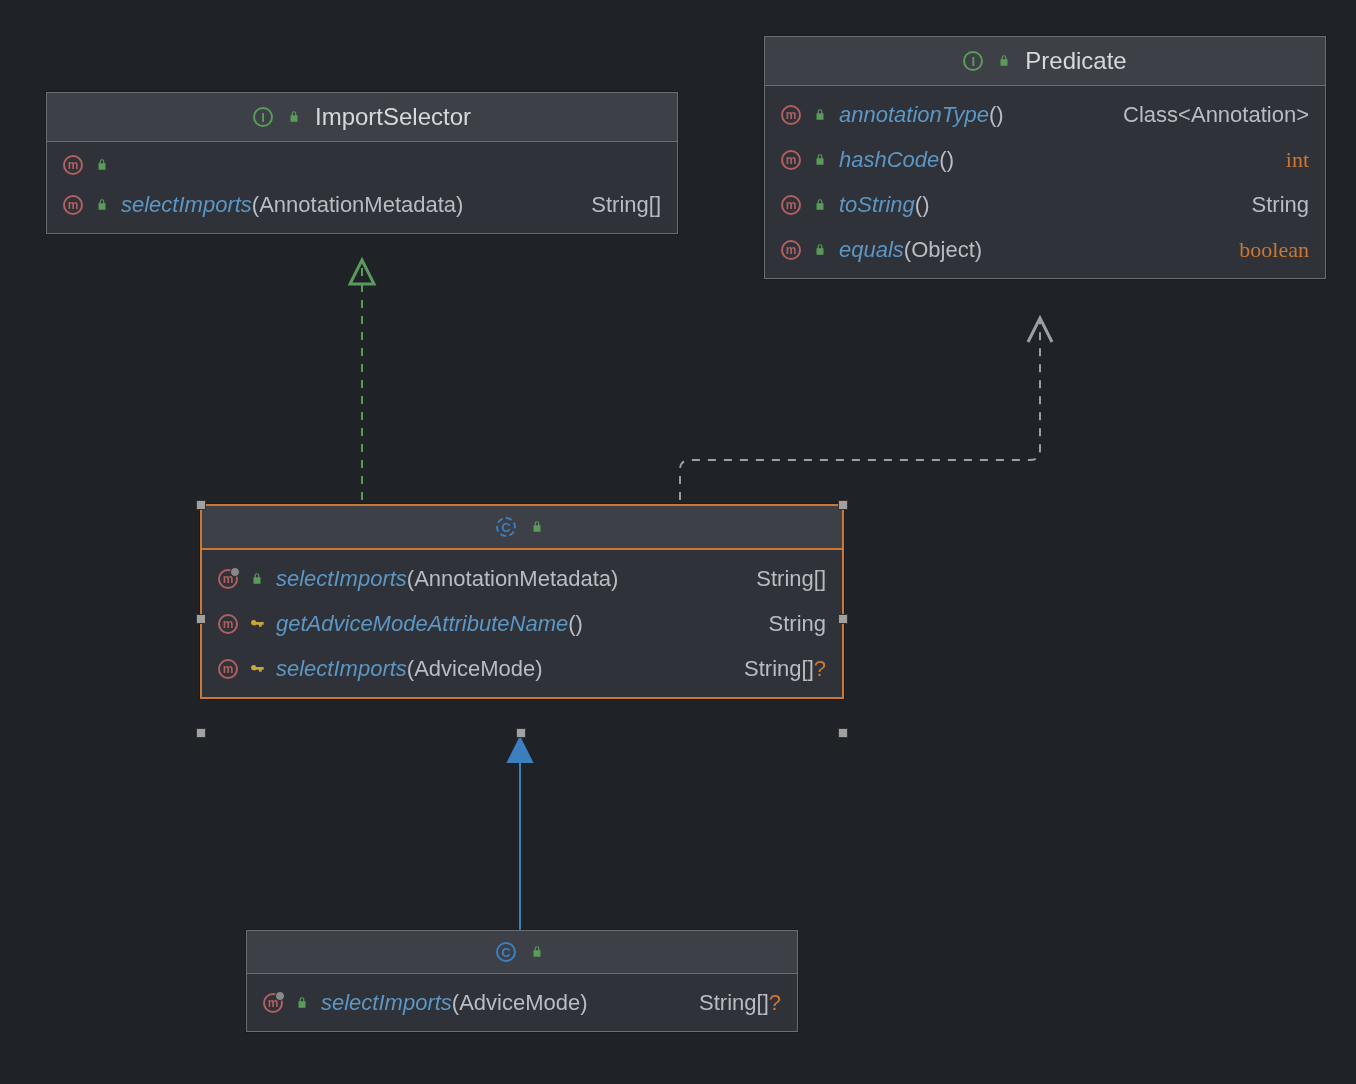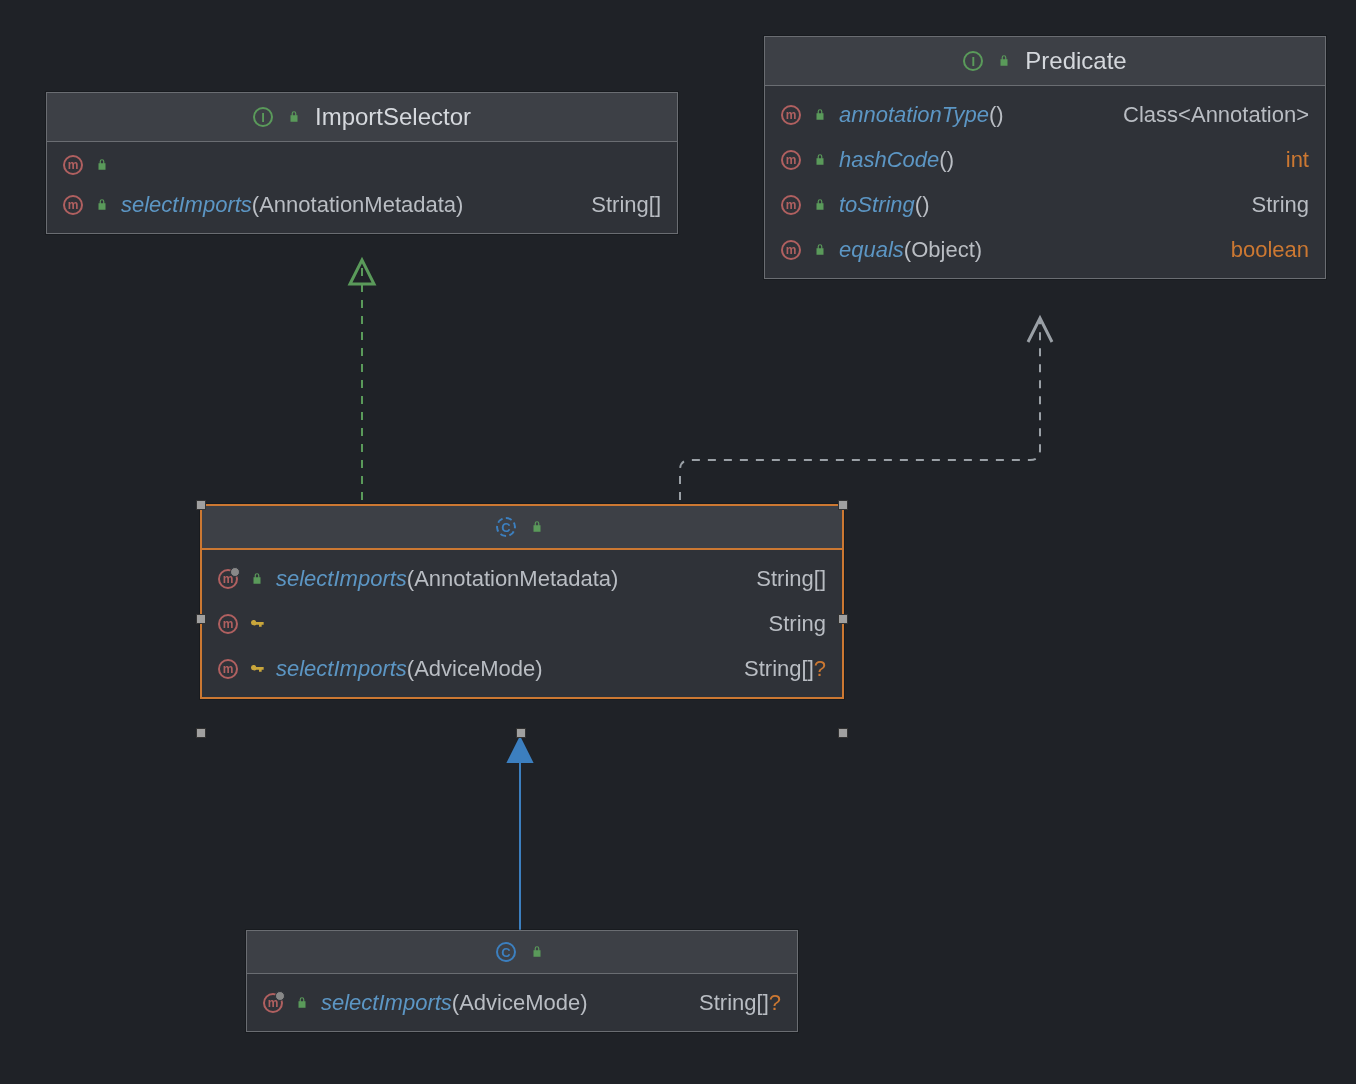--- a/index.html
+++ b/index.html
@@ -66,21 +66,21 @@
     cursor: default;
     font-style: italic;
   }
   .member .parens { color: #b9bdc3; }
   .member .params { color: #b9bdc3; }
   .member .ret {
     margin-left: auto;
     text-align: right;
     color: #b9bdc3;
   }
-  .member .primitive { color: #cc7832; }
+  .member .primitive { color: #cc7832; font-family: Liberation Serif, serif; }
   .member .nullable { color: #cc7832; font-weight: 500; }
   .member .brackets { font-weight: 500; }
 
   
   .icon {
     display: inline-flex;
     align-items: center;
     justify-content: center;
     width: 22px;
     height: 22px;
@@ -277,20 +277,21 @@
         <span><span class="name">selectImports</span><span class="parens">(</span><span class="params">AnnotationMetadata</span><span class="parens">)</span></span>
         <span class="ret">String[]</span>
       </div>
       <div class="member">
         <span class="icon method">m</span>
         <span class="icon key">
           <svg width="16" height="16" viewBox="0 0 24 24">
               <path fill="#c9a63b" d="M7 14a4 4 0 1 1 3.87-5H22v4h-3v3h-4v-3h-4.13A4 4 0 0 1 7 14z"></path>
             </svg>
         </span>
+        <span><span class="name">getAdviceModeAttributeName</span><span class="parens">()</span></span>
         <span class="ret">String</span>
       </div>
       <div class="member">
         <span class="icon method">m</span>
         <span class="icon key">
           <svg width="16" height="16" viewBox="0 0 24 24">
               <path fill="#c9a63b" d="M7 14a4 4 0 1 1 3.87-5H22v4h-3v3h-4v-3h-4.13A4 4 0 0 1 7 14z"></path>
             </svg>
         </span>
         <span><span class="name">selectImports</span><span class="parens">(</span><span class="params">AdviceMode</span><span class="parens">)</span></span>

